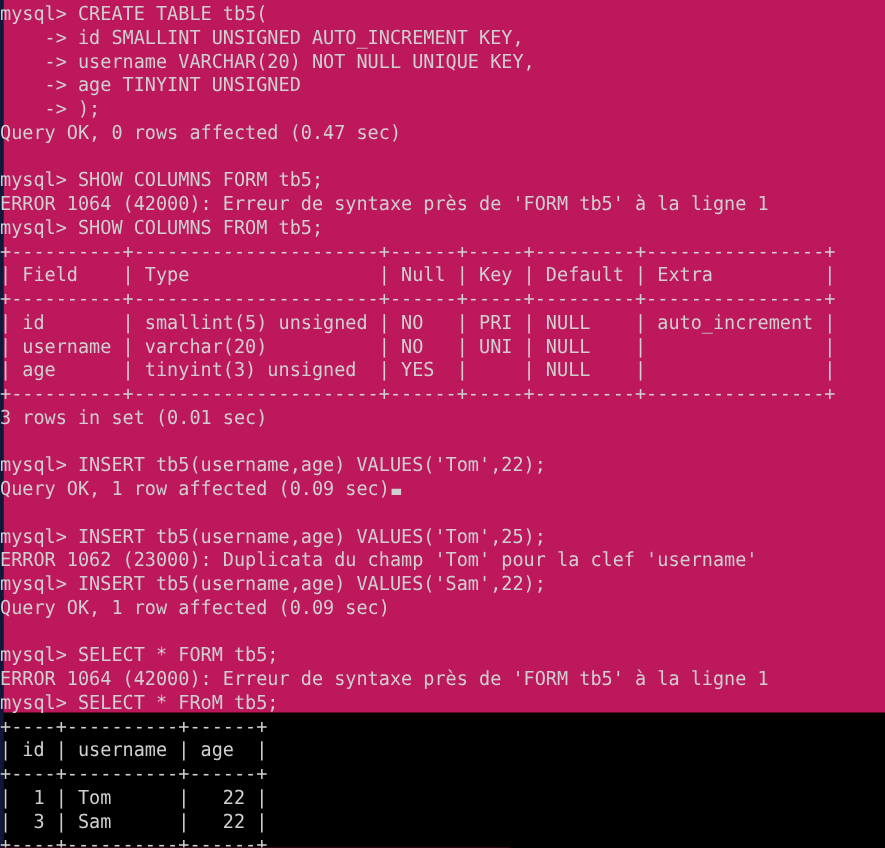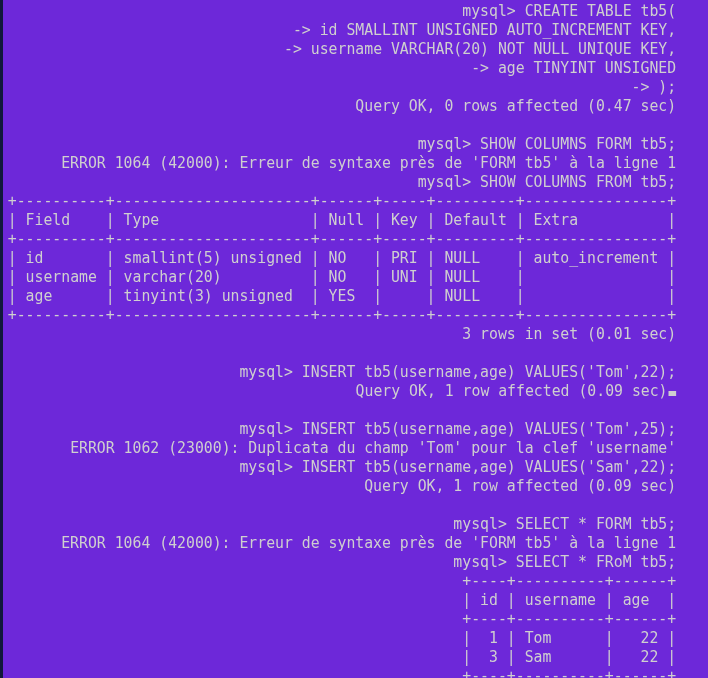--- a/index.html
+++ b/index.html
@@ -9,25 +9,24 @@
   }
   body {
     width: 708px;
     height: 678px;
     overflow: hidden;
     font-family: "DejaVu Sans Mono", "Liberation Mono", monospace;
   }
   #terminal {
     position: relative;
     width: 708px;
-    height: 678px;
-    background: #6d28d9;
+    height: 570px;
+    background: #be185d;
     padding: 0;
     box-sizing: border-box;
-    text-align: right;
   }
   
   #left-edge {
     position: absolute;
     left: 0;
     top: 0;
     width: 3px;
     height: 678px;
     background: #10183a;
     pointer-events: none;

